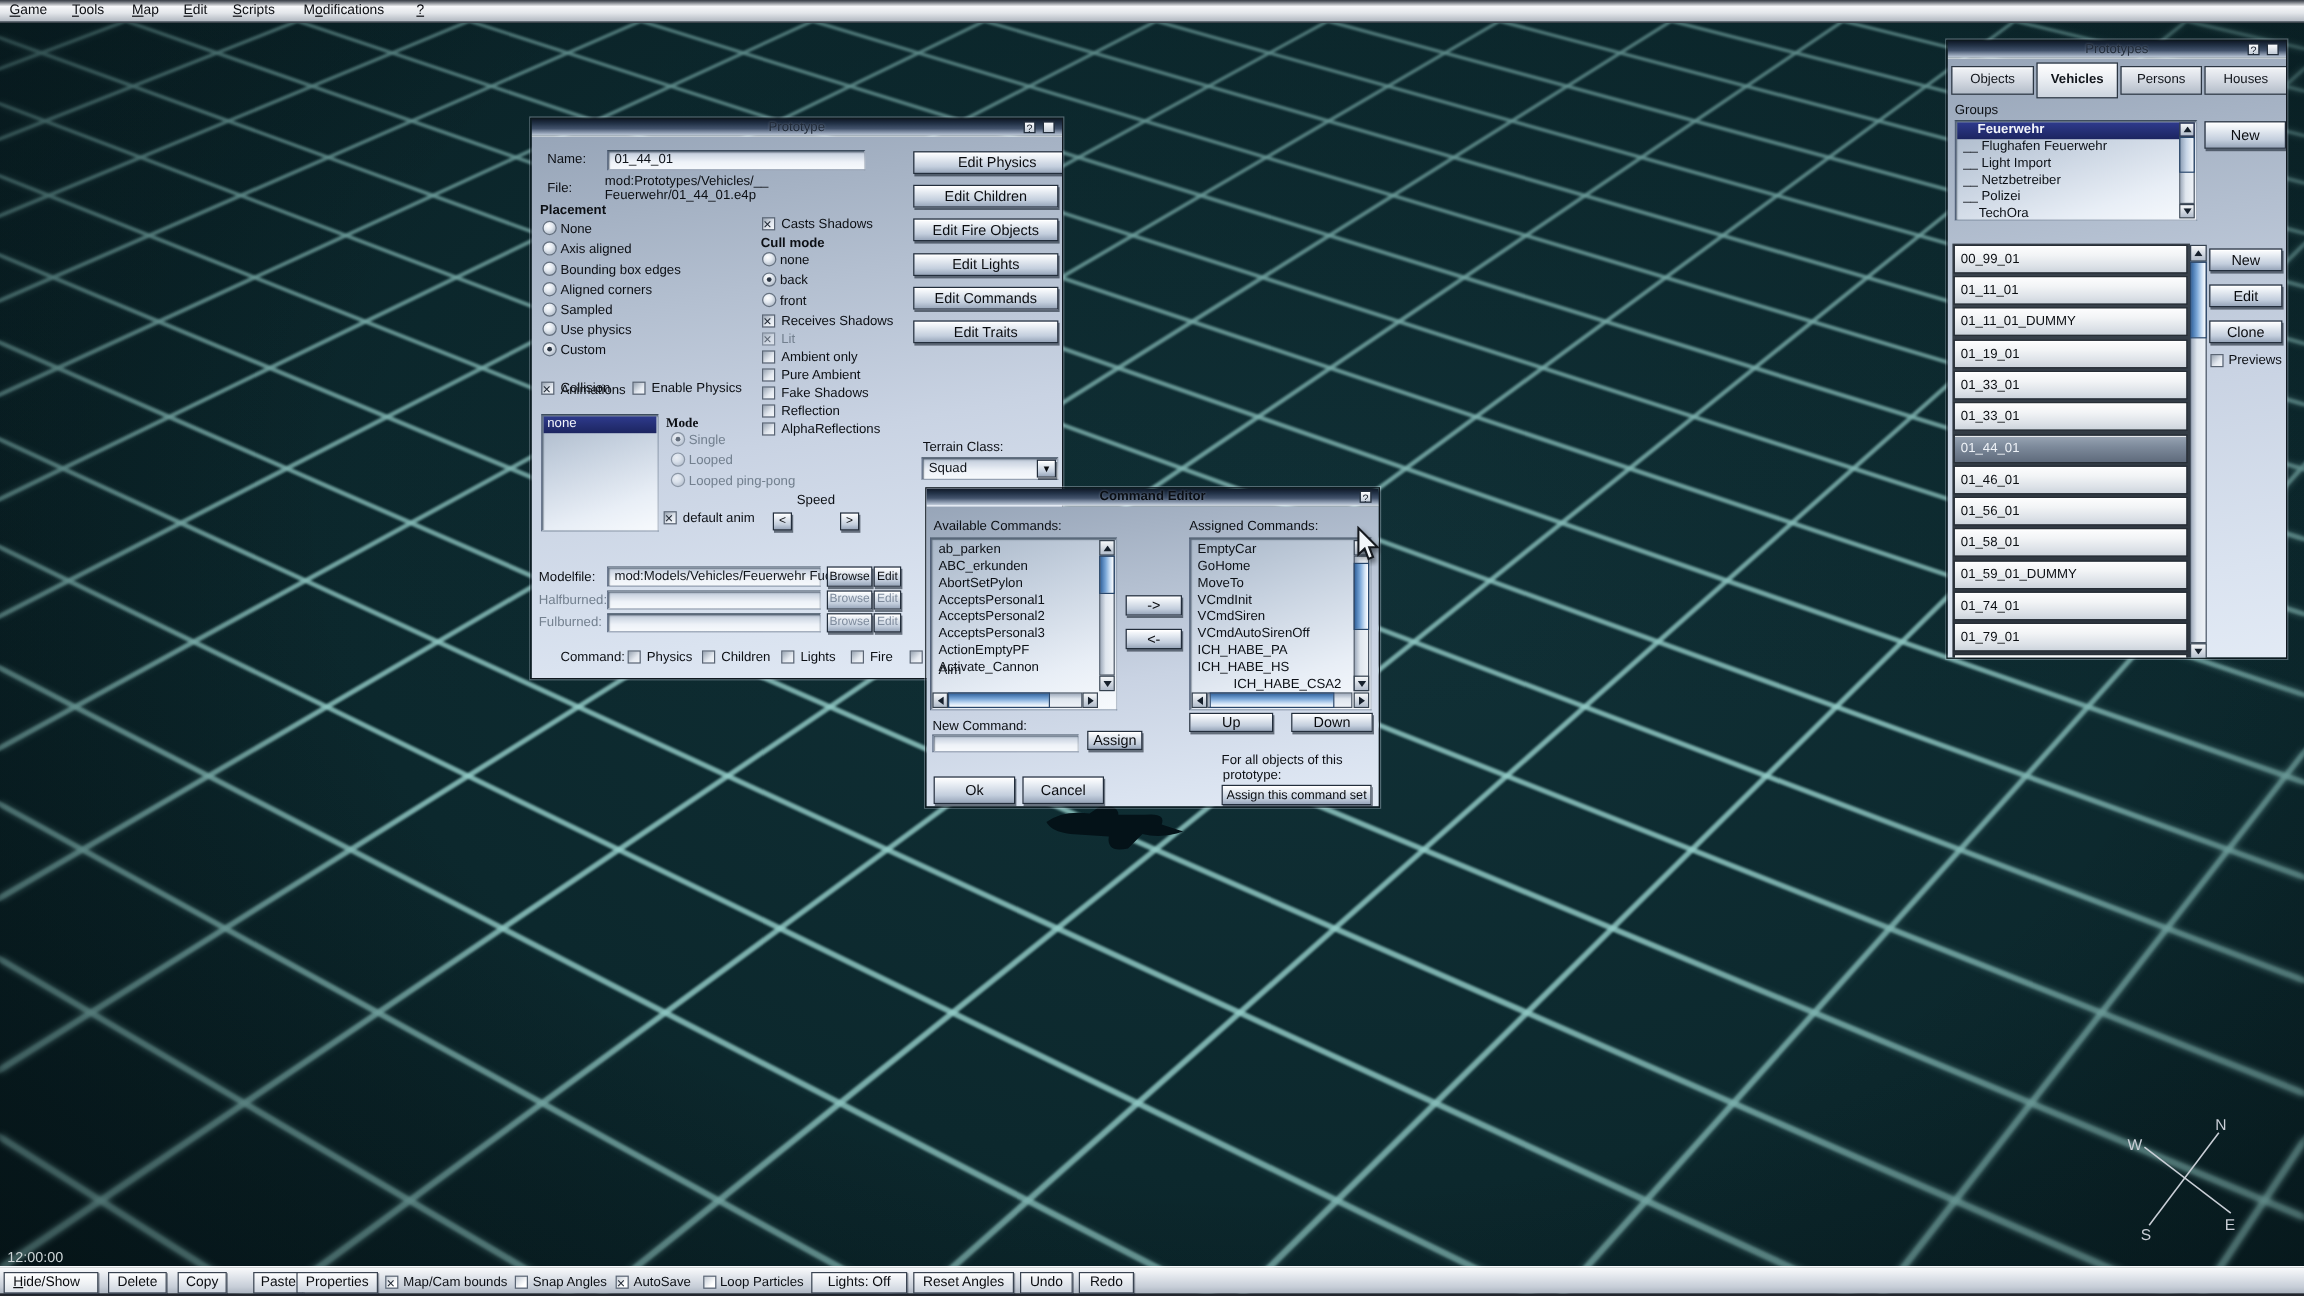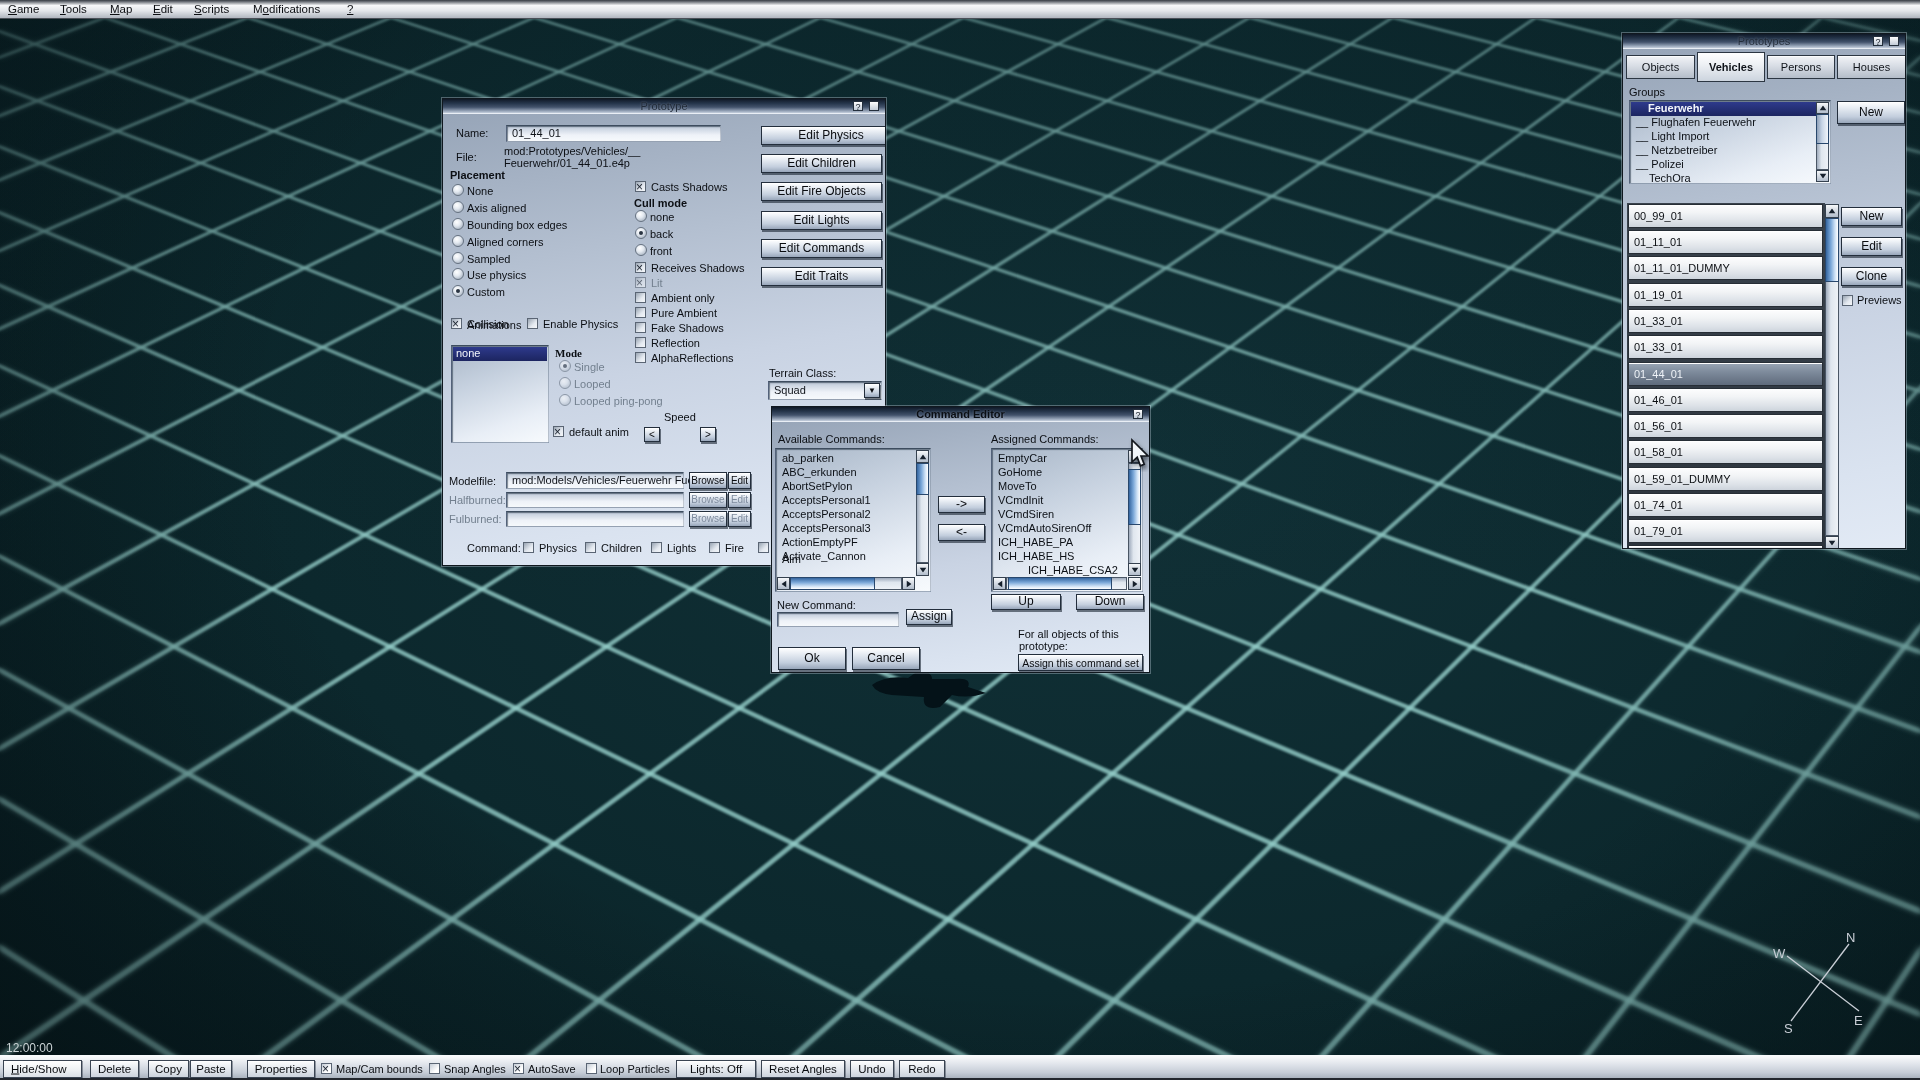--- a/index.html
+++ b/index.html
@@ -251,21 +251,21 @@
   <div id="toolbar">
     <div class="tbtn" style="left:3px;top:4px;width:79px;height:18px;background:linear-gradient(180deg,#ffffff,#eef1f4 55%,#dbe0e7);">
         <i style="text-align:left;padding-left:7px;"><u>H</u>ide/Show</i>
       </div>
     <div class="tbtn" style="left:90px;top:4px;width:49px;height:18px;">
         <i>Delete</i>
       </div>
     <div class="tbtn" style="left:148px;top:4px;width:41px;height:18px;">
         <i>Copy</i>
       </div>
-    <div class="tbtn" style="left:190px;top:4px;width:42px;height:18px;">
+    <div class="tbtn" style="left:211px;top:4px;width:42px;height:18px;">
         <i>Paste</i>
       </div>
     <div class="tbtn" style="left:247px;top:4px;width:68px;height:18px;">
         <i>Properties</i>
       </div>
     <div class="cb wh on" style="left:321px;top:7px;"></div>
       <span class="lbl" style="left:336px;top:7px;">Map/Cam bounds</span>
     <div class="cb wh" style="left:429px;top:7px;"></div>
       <span class="lbl" style="left:444px;top:7px;">Snap Angles</span>
     <div class="cb wh on" style="left:513px;top:7px;"></div>

